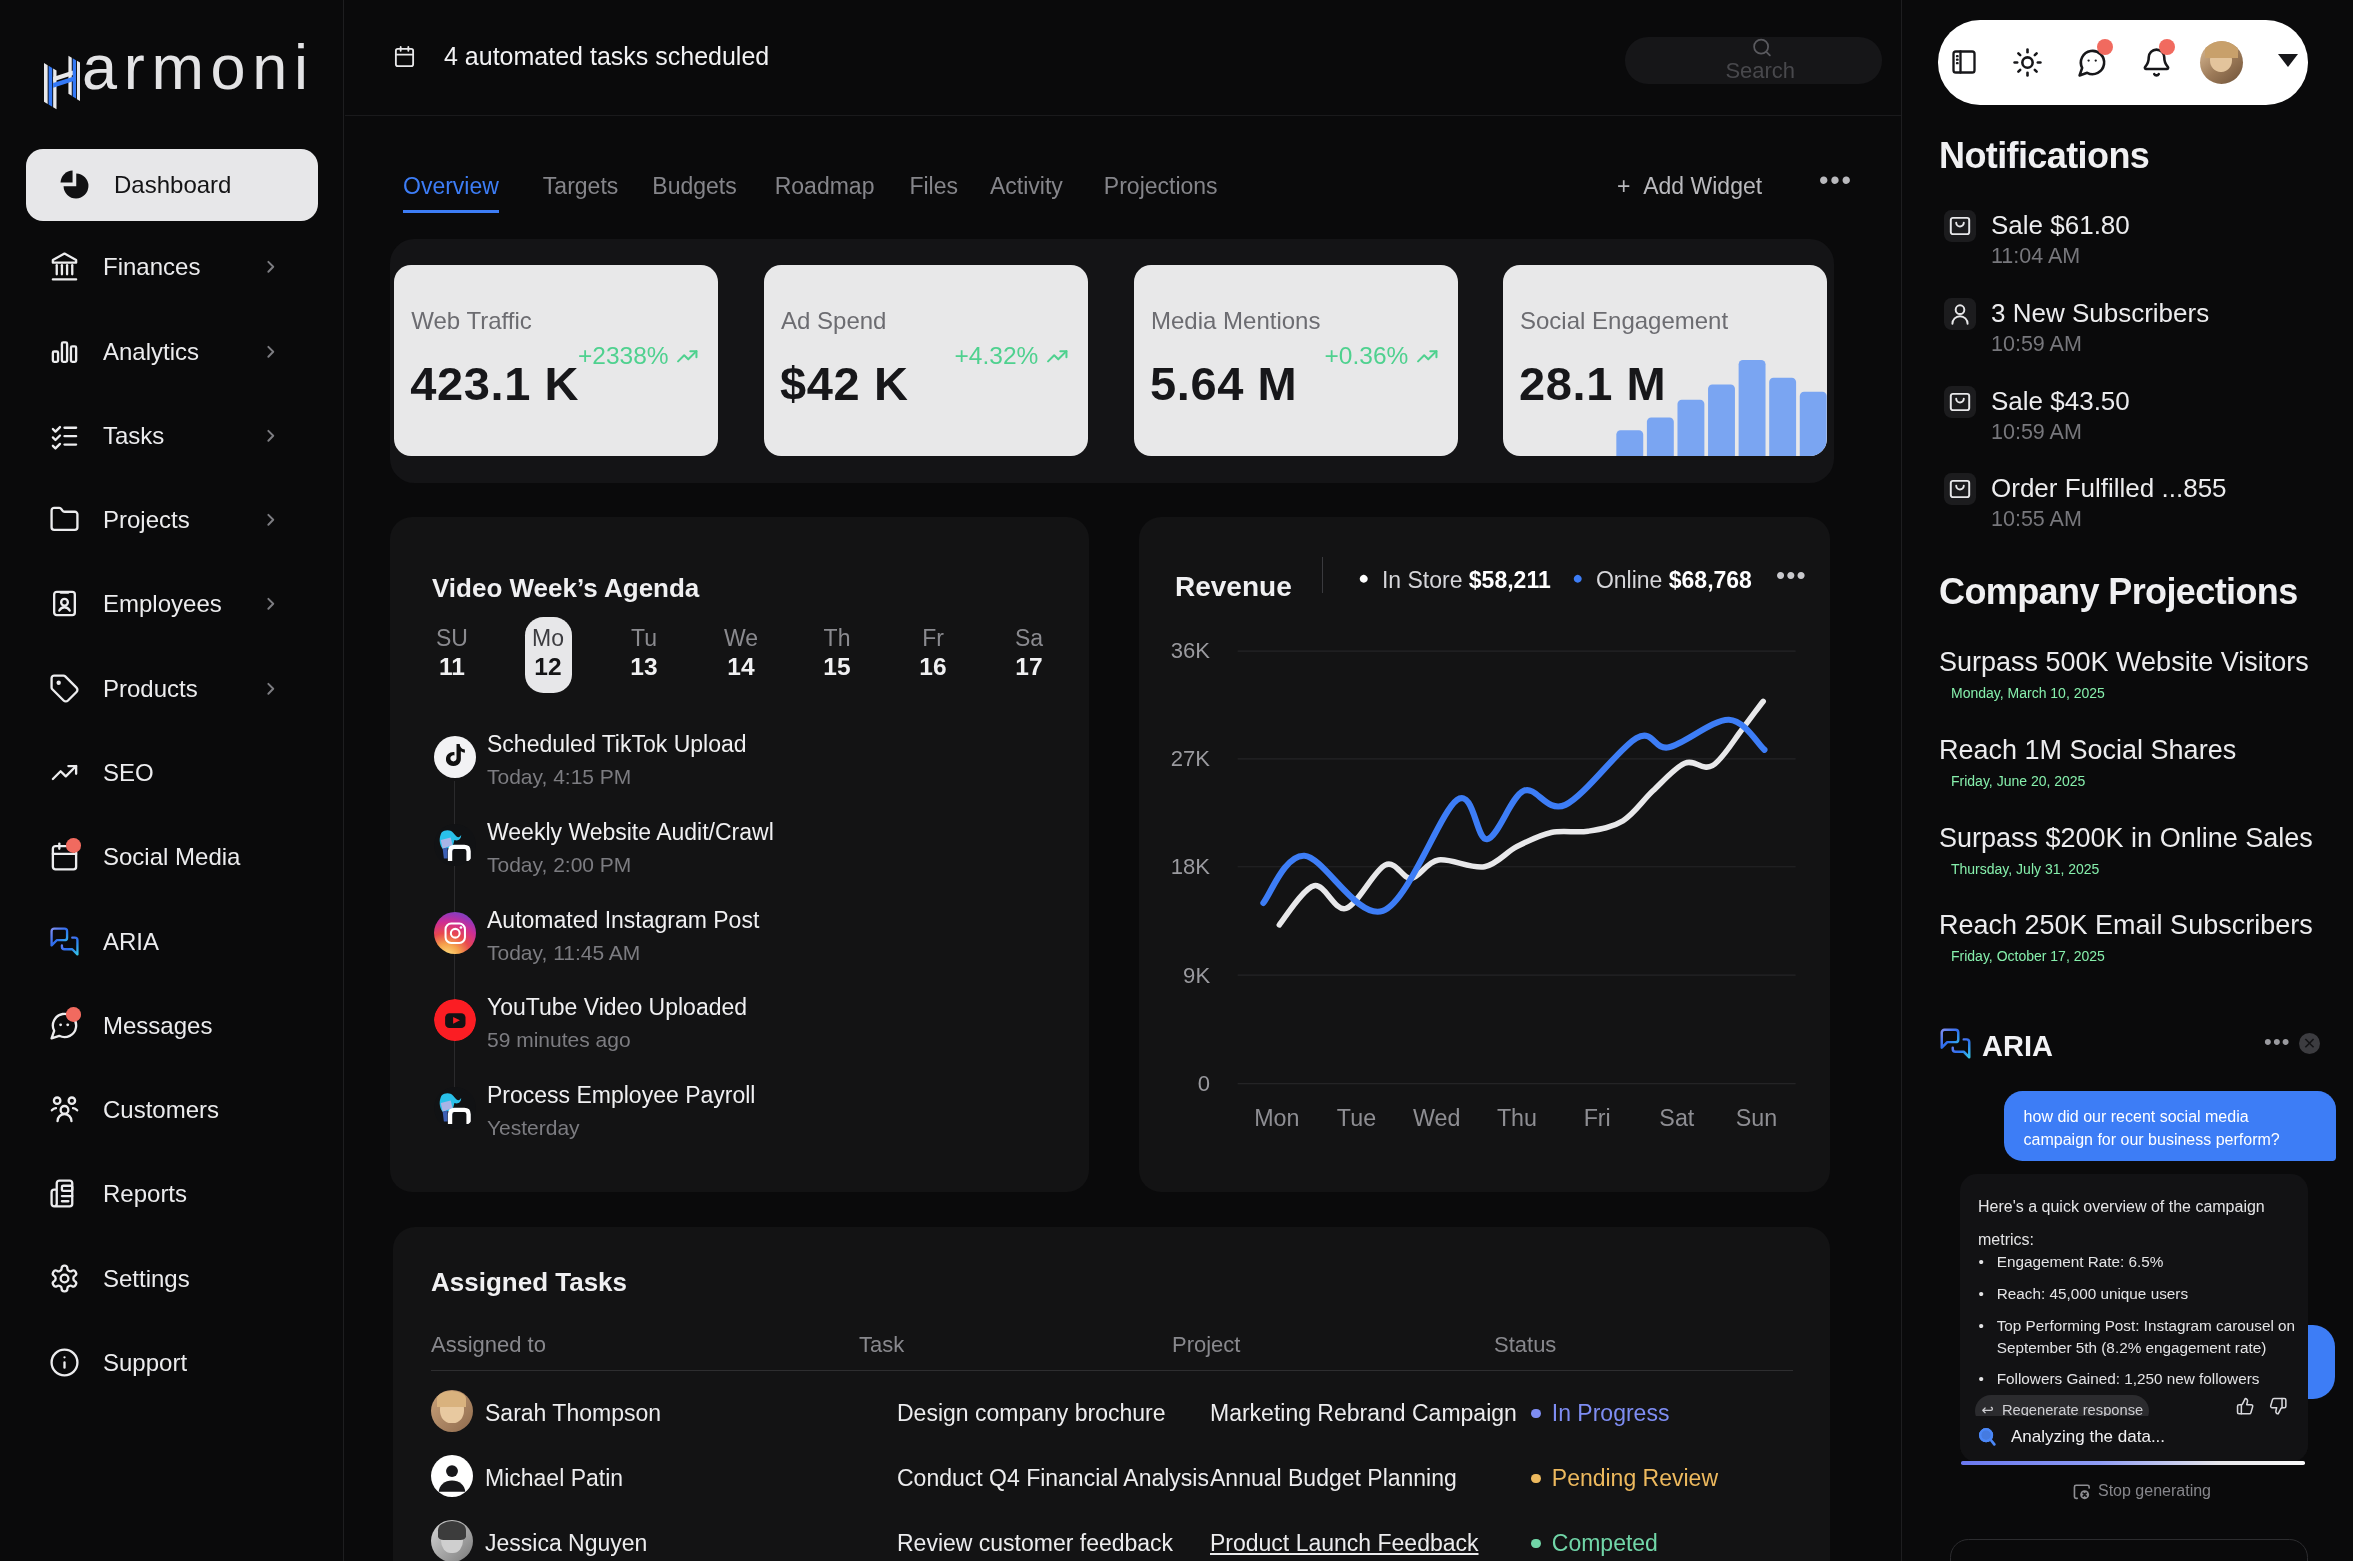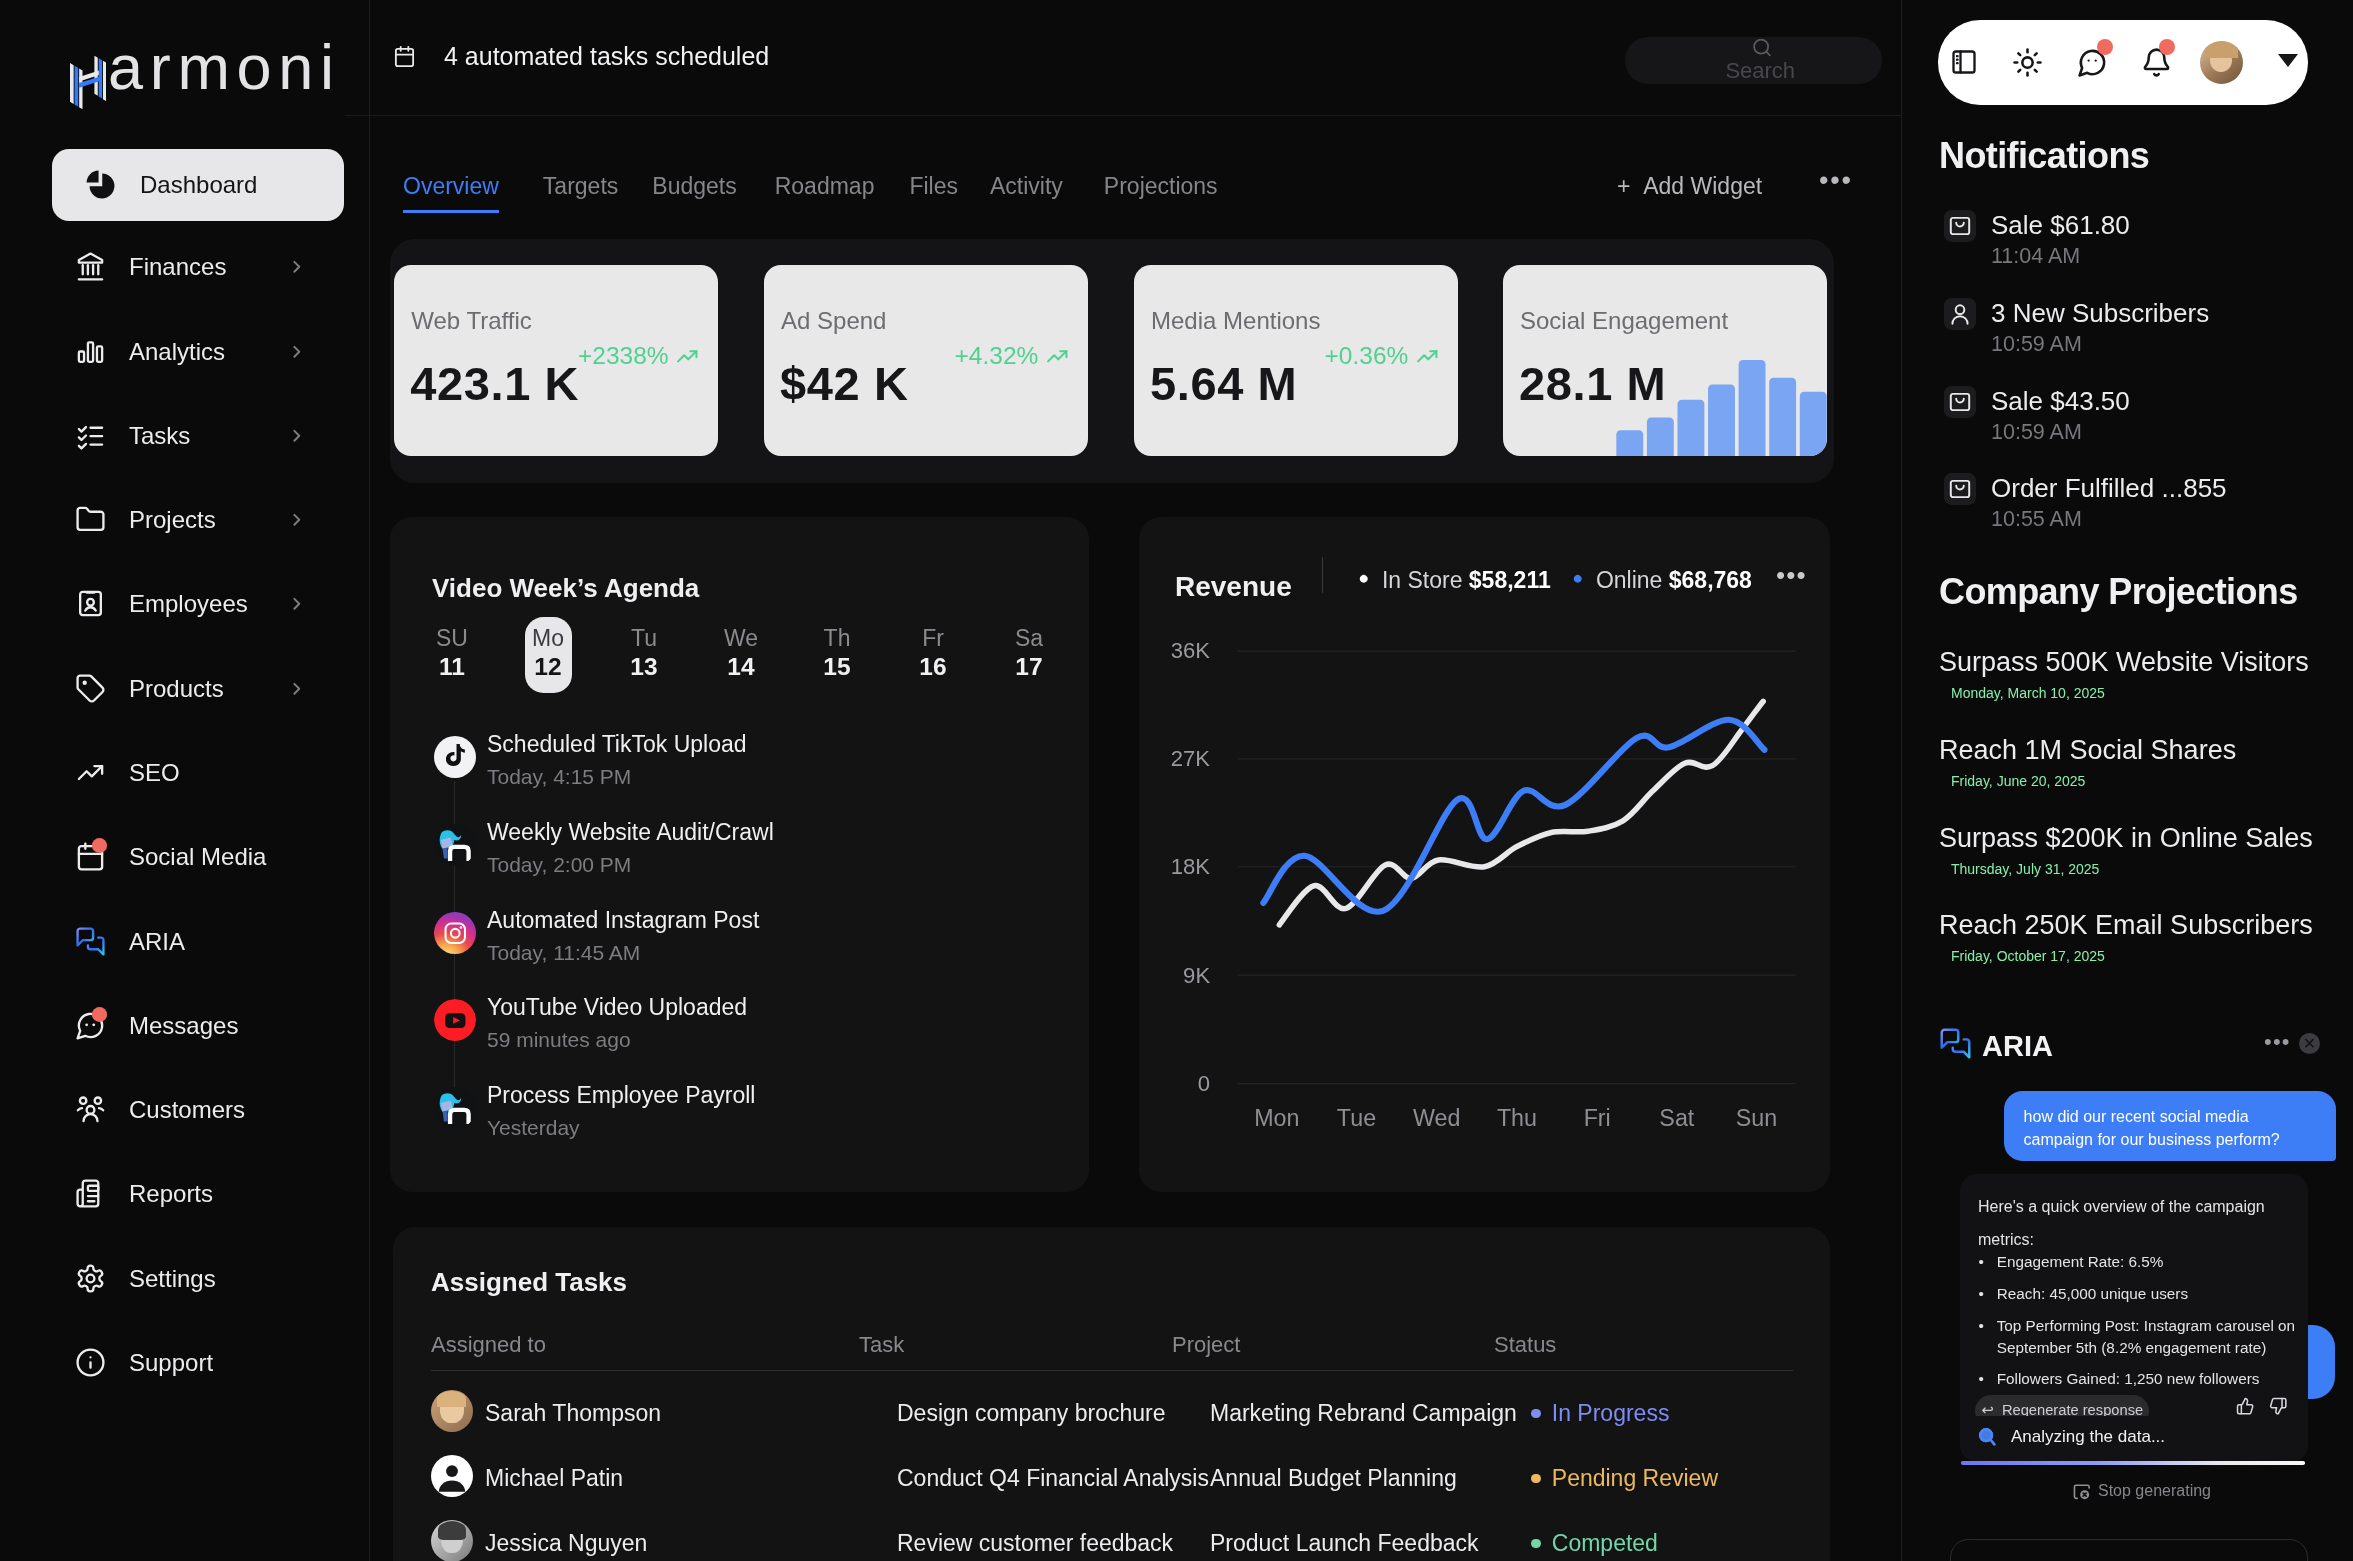--- a/index.html
+++ b/index.html
@@ -1,21 +1,21 @@
 <!DOCTYPE html>
 <html style="font-size:9.8px"><head>
 <meta charset="utf-8">
 <style>
   * { margin:0; padding:0; box-sizing:border-box; }
   html,body { width:2354px; height:1562px; background:#0a0a0b; overflow:hidden;
     font-family:"Liberation Sans", sans-serif; color:#e8e8ea; }
   .abs { position:absolute; }
   
   #sidebar { position:absolute; left:0; top:0; width:344px; height:1562px;
-    border-right:1.2px solid #1e1e20; background:#0a0a0b;margin-left:26px; }
+    border-right:1.2px solid #1e1e20; background:#0a0a0b; }
   #logo { position:absolute; }
   #logotext { position:absolute; left:82px; top:31px; font-size:63px; font-weight:400;
     color:#e3e3e5; letter-spacing:6.7px; }
   #dashbtn { position:absolute; left:26px; top:149px; width:292px; height:72px;
     background:#e7e7e9; border-radius:17px; display:flex; align-items:center; }
   #dashbtn svg { margin-left:33px; }
   #dashbtn span { margin-left:22px; font-size:24px; font-weight:500; color:#141416; }
   .nav { position:absolute; left:26px; width:292px; height:61px; display:flex; align-items:center; }
   .nav svg { margin-left:23px; flex:none; }
   .nav span { margin-left:23px; font-size:24px; color:#ececee; }
@@ -447,21 +447,21 @@
       <div class="tc2" style="left:779px;">Annual Budget Planning</div>
       <div class="tst" style="color:#edb95e;"><span class="tdot" style="background:#edb95e;"></span>Pending Review</div>
     </div>
     <div class="trow" style="top:293px;">
       <div class="tav" style="background:linear-gradient(135deg,#d8d8d8,#7a7a7a);">
           <div style="position:absolute;left:9.8px;top:6.1px;width:22px;height:27px;border-radius:50% 50% 45% 45%;background:#cfcfcf;"></div>
           <div style="position:absolute;left:6.7px;top:1.2px;width:28px;height:18.4px;border-radius:50% 50% 20% 20%;background:#3c3c3c;"></div>
         </div>
       <div class="tc1">Jessica Nguyen</div>
       <div class="tc2" style="left:466px;">Review customer feedback</div>
-      <div class="tc2" style="left:779px;">Product Launch Feedback</div>
+      <div class="tc2" style="left:779px;text-decoration:underline;">Product Launch Feedback</div>
       <div class="tst" style="color:#71d6a8;"><span class="tdot" style="background:#71d6a8;"></span>Competed</div>
     </div>
   </div>
 </div>
 <div id="rpanel">
 
   <div class="abs" style="left:36px; top:19.6px; width:370px; height:85px; background:#fff; border-radius:42px;">
     <svg class="abs" style="left:11.6px; top:28px;" width="28" height="28" viewBox="0 0 24 24" fill="none" stroke="#17171a" stroke-width="2" stroke-linecap="round" stroke-linejoin="round">
         <rect width="18" height="18" x="3" y="3" rx="2"></rect>
         <path d="M9 3v18"></path>

